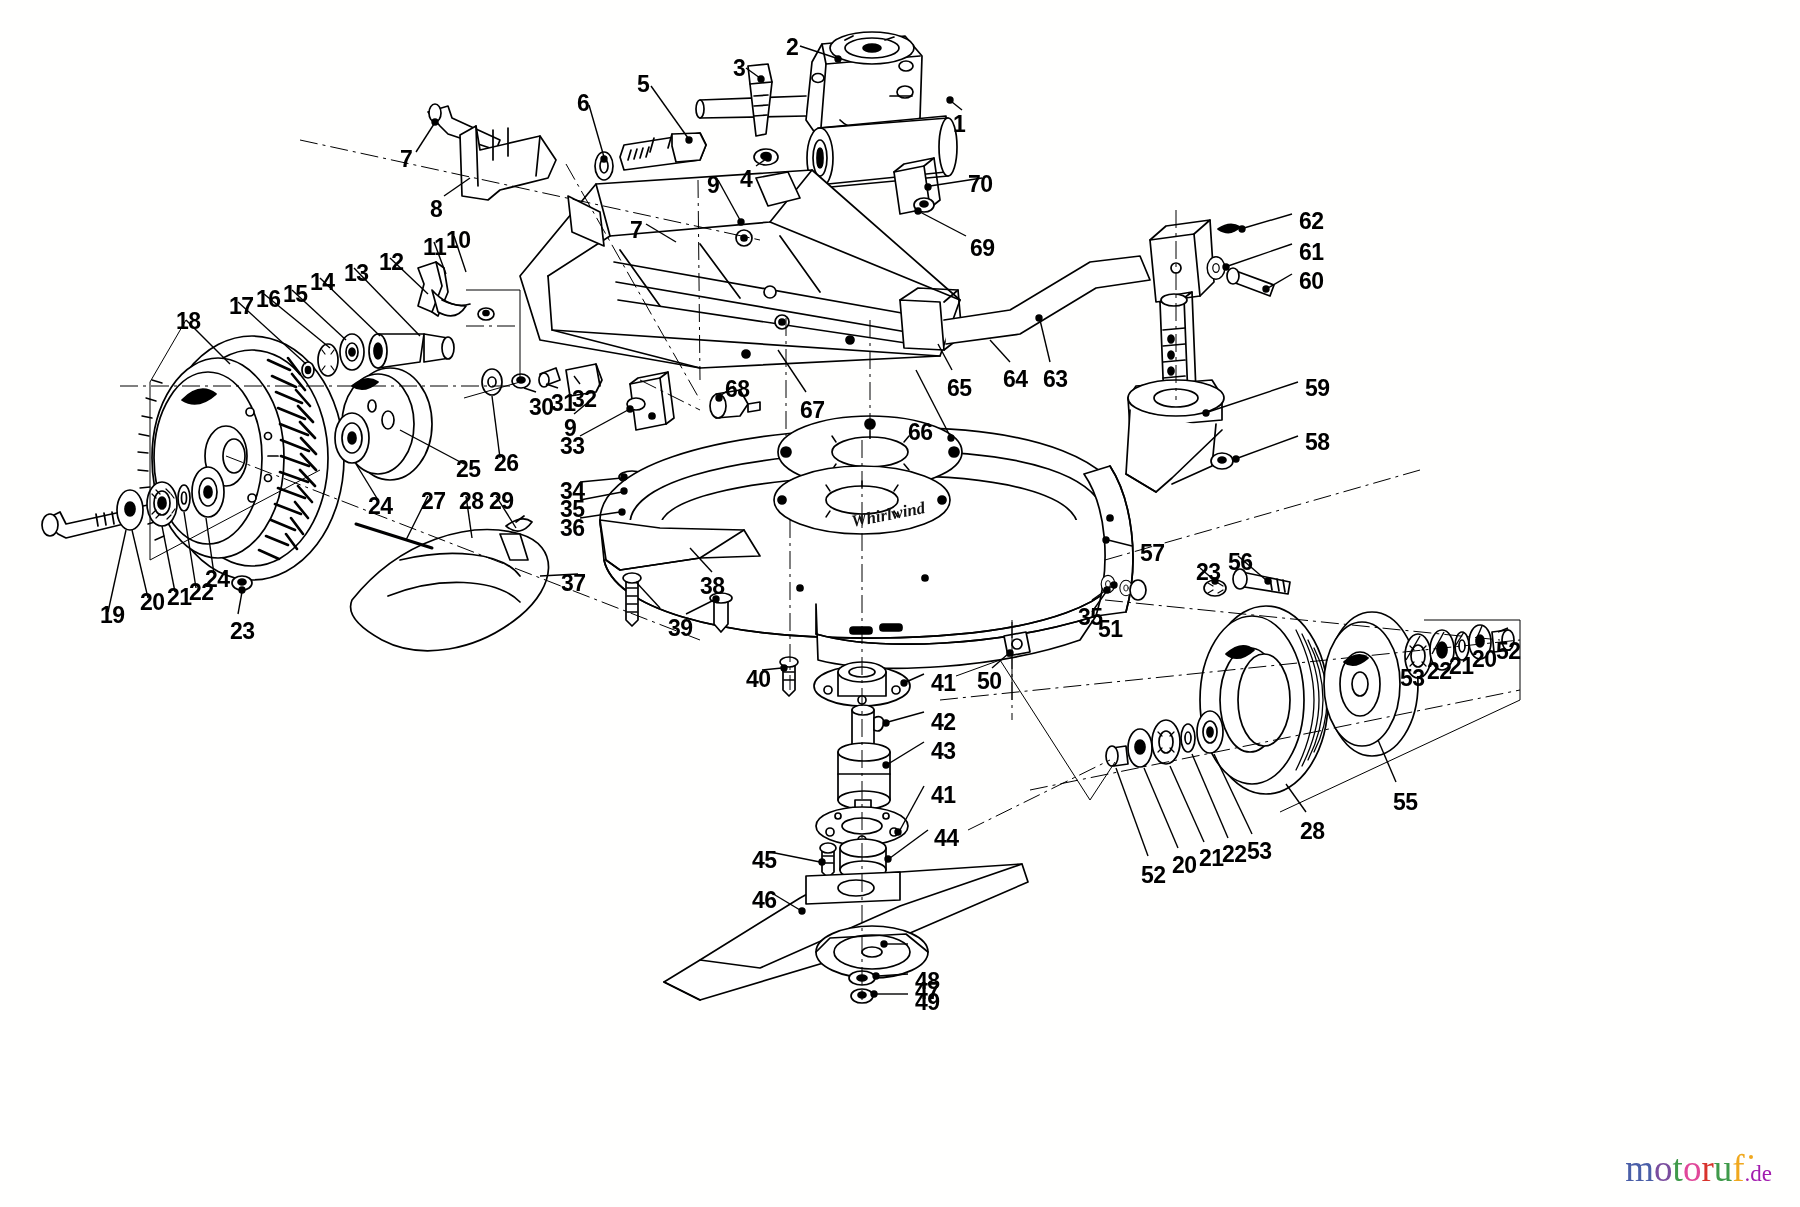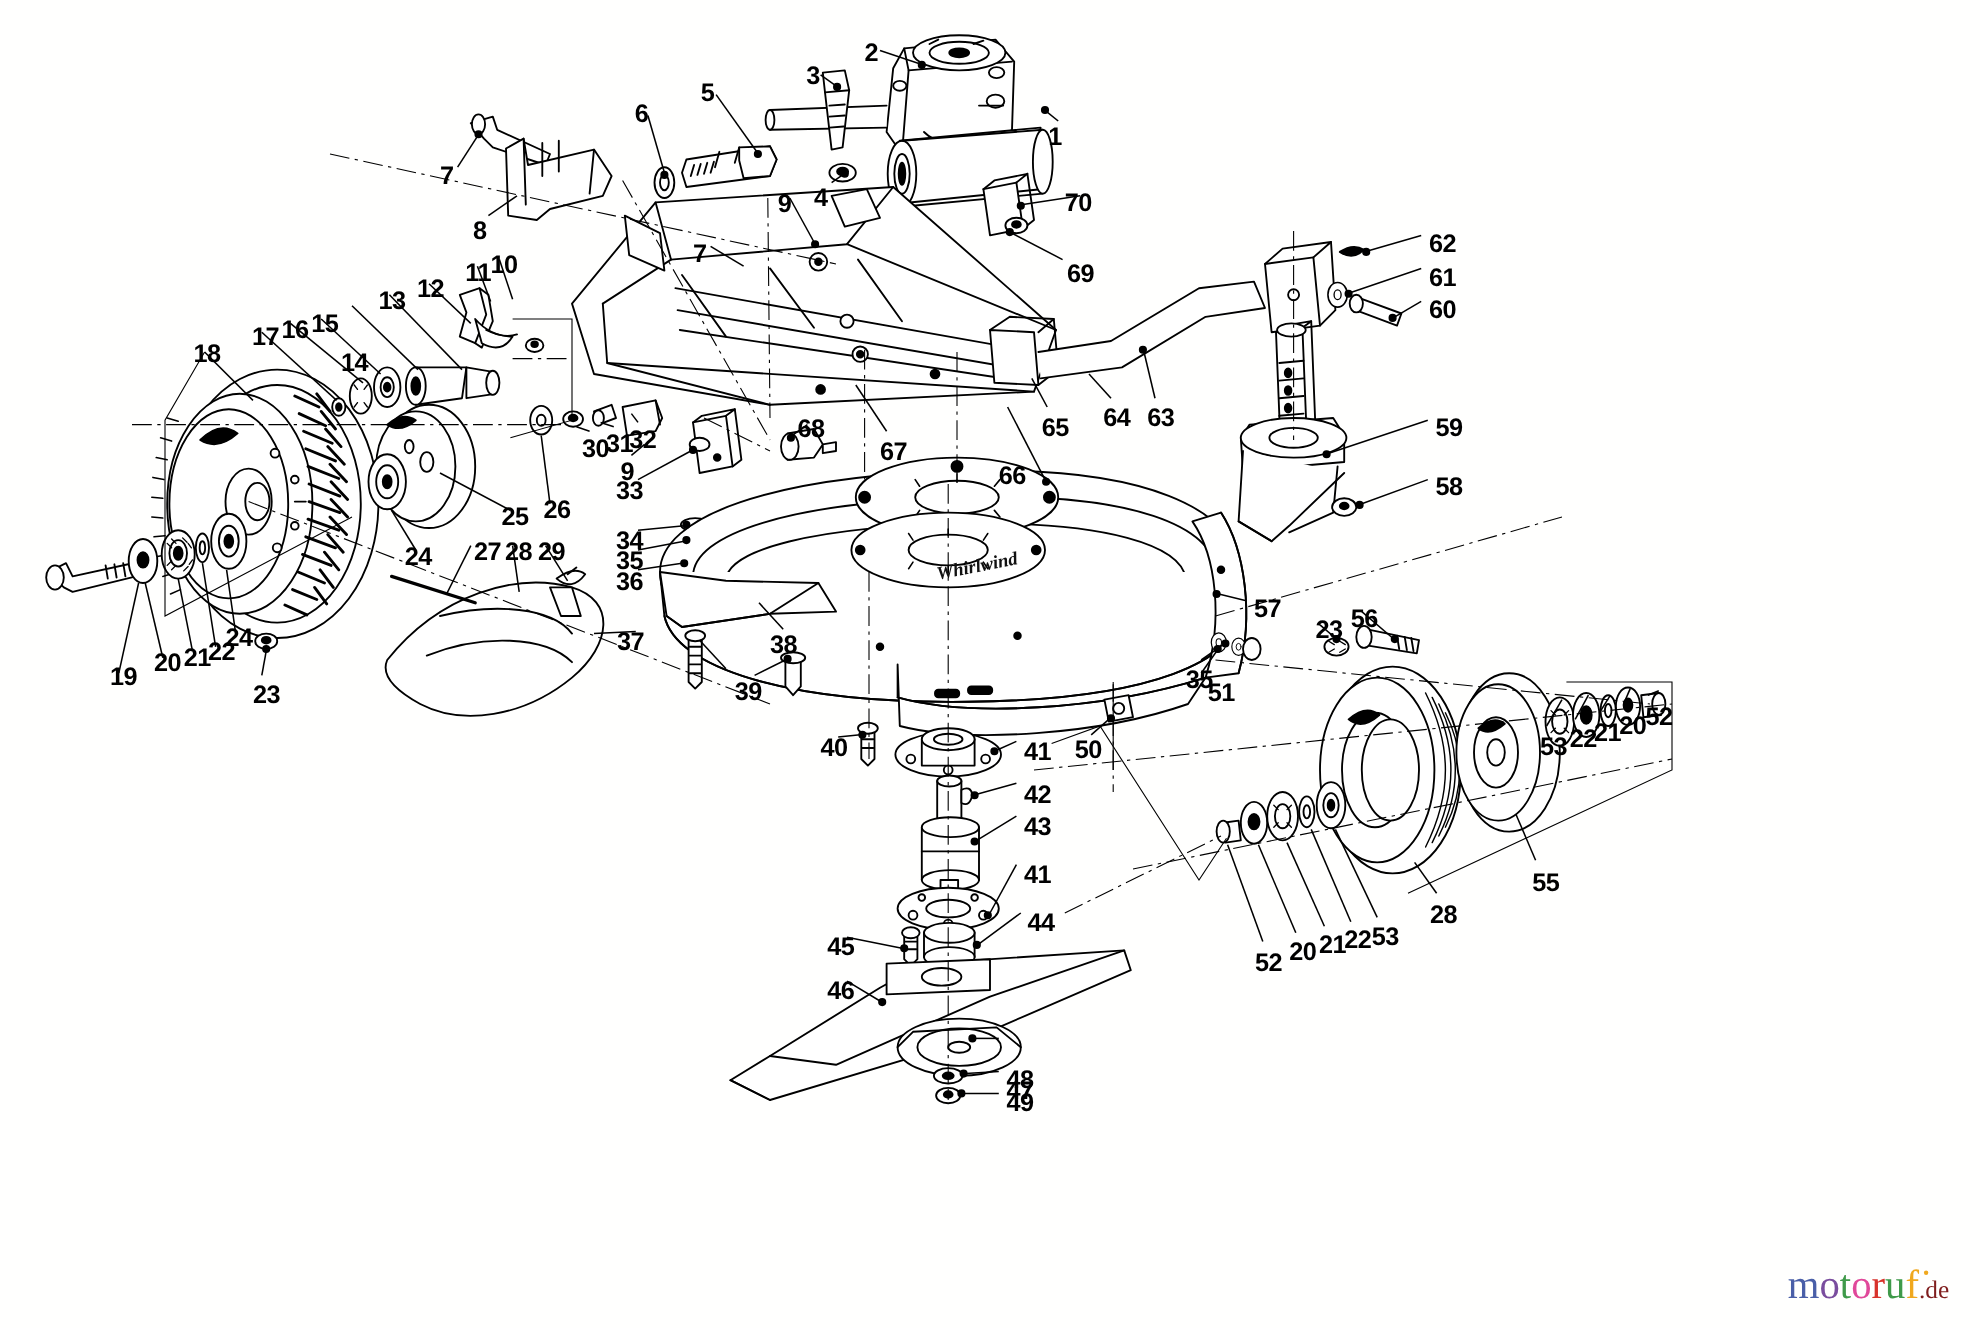--- a/index.html
+++ b/index.html
@@ -14,21 +14,21 @@
   .wm{position:absolute;right:28px;bottom:20px;font-family:"Liberation Serif",serif;
       font-size:37px;line-height:1;white-space:nowrap;}
   .wm span{display:inline-block;}
   .wm .m{color:#4a5fa8;}
   .wm .o1{color:#7a4d9e;}
   .wm .t{color:#3f9a4a;}
   .wm .o2{color:#e0489a;}
   .wm .r{color:#d8332c;}
   .wm .u{color:#3f9a4a;}
   .wm .f{color:#f0a81e;}
-  .wm .de{color:#7f1d1d;font-size:23px;}
+  .wm .de{color:#a21caf;font-size:23px;}
   .wmdot{position:absolute;right:47px;bottom:48px;width:4px;height:4px;
          background:#f0a81e;border-radius:50%;}
   .brand{position:absolute;font-family:"Liberation Serif",serif;font-style:italic;
          font-weight:bold;font-size:17px;color:#111;
          transform:rotate(-11deg);white-space:nowrap;}
 </style>
 </head>
 <body>
 
 <div id="sheet">
@@ -650,37 +650,37 @@
   <div class="callout" style="left:1043px;top:368px;">63</div>
   <div class="callout" style="left:1003px;top:368px;">64</div>
   <div class="callout" style="left:947px;top:377px;">65</div>
   <div class="callout" style="left:908px;top:377px;margin-top:44px;">66</div>
   <div class="callout" style="left:800px;top:399px;">67</div>
   <div class="callout" style="left:725px;top:378px;">68</div>
   <div class="callout" style="left:423px;top:236px;">11</div>
   <div class="callout" style="left:446px;top:229px;">10</div>
   <div class="callout" style="left:379px;top:251px;">12</div>
   <div class="callout" style="left:344px;top:262px;">13</div>
-  <div class="callout" style="left:310px;top:271px;margin-top:47px;">14</div>
+  <div class="callout" style="left:310px;top:271px;">14</div>
   <div class="callout" style="left:283px;top:283px;">15</div>
   <div class="callout" style="left:256px;top:288px;">16</div>
   <div class="callout" style="left:229px;top:295px;">17</div>
   <div class="callout" style="left:176px;top:310px;">18</div>
   <div class="callout" style="left:529px;top:396px;">30</div>
   <div class="callout" style="left:551px;top:392px;text-align:right;">31</div>
   <div class="callout" style="left:572px;top:388px;">32</div>
   <div class="callout" style="left:564px;top:417px;">9</div>
   <div class="callout" style="left:560px;top:435px;">33</div>
   <div class="callout" style="left:560px;top:480px;">34</div>
   <div class="callout" style="left:560px;top:498px;">35</div>
   <div class="callout" style="left:560px;top:517px;">36</div>
   <div class="callout" style="left:456px;top:458px;">25</div>
   <div class="callout" style="left:494px;top:452px;">26</div>
   <div class="callout" style="left:368px;top:495px;">24</div>
-  <div class="callout" style="left:431px;top:490px;">27</div>
+  <div class="callout" style="left:421px;top:490px;">27</div>
   <div class="callout" style="left:459px;top:490px;">28</div>
   <div class="callout" style="left:489px;top:490px;">29</div>
   <div class="callout" style="left:100px;top:604px;">19</div>
   <div class="callout" style="left:140px;top:591px;">20</div>
   <div class="callout" style="left:167px;top:586px;">21</div>
   <div class="callout" style="left:189px;top:581px;">22</div>
   <div class="callout" style="left:205px;top:568px;">24</div>
   <div class="callout" style="left:230px;top:620px;">23</div>
   <div class="callout" style="left:561px;top:572px;">37</div>
   <div class="callout" style="left:700px;top:575px;">38</div>

